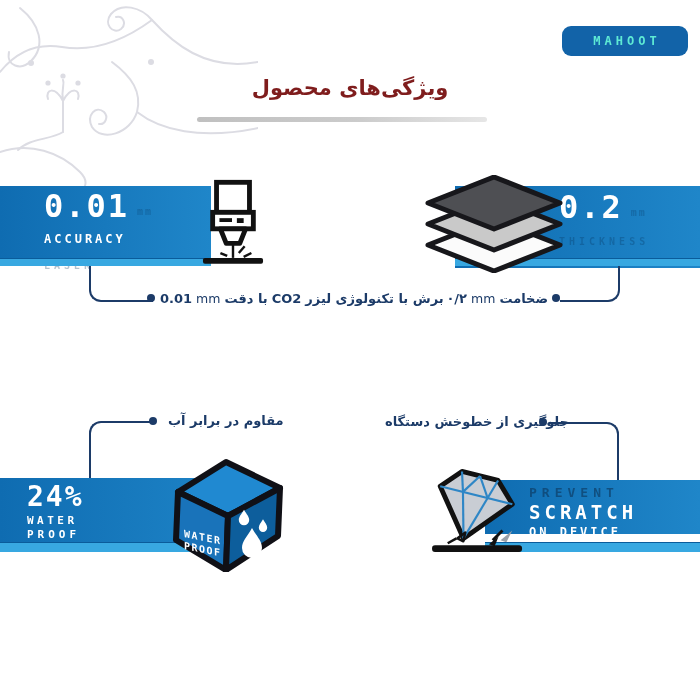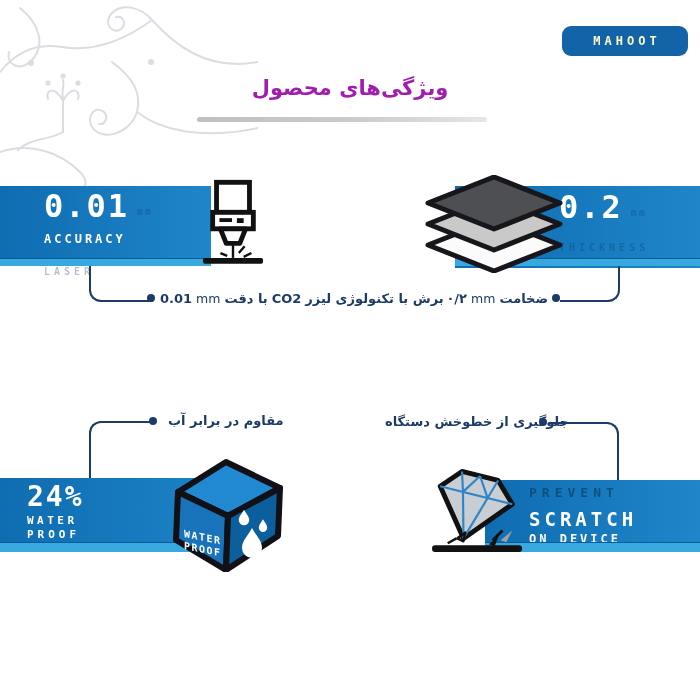--- a/index.html
+++ b/index.html
@@ -3,48 +3,48 @@
 <meta charset="utf-8">
 <style>
   html,body{margin:0;padding:0;}
   body{width:700px;height:700px;position:relative;background:#ffffff;overflow:hidden;
        font-family:"DejaVu Sans", sans-serif;}
   .abs{position:absolute;}
 
   
   .badge{left:562px;top:26px;width:126px;height:30px;background:#1263a8;border-radius:9px;
          display:flex;align-items:center;justify-content:center;}
-  .badge span{color:#fef9c3;font-family:"DejaVu Sans Mono",monospace;font-weight:bold;
+  .badge span{color:#5eead4;font-family:"DejaVu Sans Mono",monospace;font-weight:bold;
               font-size:12px;letter-spacing:4px;text-indent:4px;}
-  .title{left:0;top:76px;width:700px;text-align:center;color:#a21caf;font-weight:bold;
+  .title{left:0;top:76px;width:700px;text-align:center;color:#7f1d1d;font-weight:bold;
          font-size:21px;direction:rtl;}
   .divider{left:197px;top:117px;width:290px;height:5px;border-radius:3px;
            background:linear-gradient(90deg,#c0c0c0 0%,#cbcbcb 55%,#e6e6e6 100%);}
 
   
   .banner{background:linear-gradient(90deg,#0f6cb1 0%,#1f86c9 100%);color:#fff;box-sizing:border-box;}
   .strip{background:#38a8e1;border-top:1px solid #0a5c9b;box-sizing:border-box;}
   .techno{font-family:"DejaVu Sans Mono",monospace;font-weight:bold;color:#fff;white-space:nowrap;}
   .bignum{font-size:32px;line-height:30px;letter-spacing:2px;}
   .ghost{color:#06355f;opacity:.30;}
   .b1{left:0;top:186px;width:211px;height:72px;padding:5px 0 0 44px;}
   .s1{left:0;top:258px;width:211px;height:8px;}
   .b2{left:455px;top:186px;width:245px;height:82px;padding:6px 0 0 104px;}
   .s2{left:455px;top:258px;width:245px;height:8px;}
   .b3{left:0;top:478px;width:252px;height:64px;padding:5px 0 0 27px;}
   .s3{left:0;top:542px;width:252px;height:10px;}
-  .b4{left:485px;top:480px;width:215px;height:62px;padding:5px 0 9px 44px;}
+  .b4{left:485px;top:480px;width:215px;height:54px;padding:5px 0 9px 44px;}
   .s4{left:485px;top:542px;width:215px;height:10px;}
   .lab12{font-size:12px;letter-spacing:3px;margin-top:11px;}
   .lab11{font-size:11px;letter-spacing:3.5px;margin-top:3px;}
-  .ghostline{font-size:10px;letter-spacing:4px;margin-top:20px;}
+  .ghostline{font-size:10px;letter-spacing:4px;margin-top:14px;}
   .numrow{display:flex;align-items:flex-end;gap:8px;}
   .ghostside{font-size:10px;letter-spacing:2px;margin-bottom:4px;}
   .prevent{font-size:13px;letter-spacing:5px;color:#0d3a61;opacity:.65;}
-  .scratch{font-size:19px;letter-spacing:4px;margin-top:8px;}
+  .scratch{font-size:19px;letter-spacing:4px;margin-top:1px;}
   .ondevice{font-size:12px;letter-spacing:3px;margin-top:2px;}
   .elbow{border:0 solid #1c3b68;}
   .c1{left:89px;top:266px;width:62px;height:34px;border-left-width:2px;border-bottom-width:2px;border-bottom-left-radius:12px;}
   .c2{left:560px;top:266px;width:58px;height:34px;border-right-width:2px;border-bottom-width:2px;border-bottom-right-radius:12px;}
   .c3{left:89px;top:421px;width:60px;height:57px;border-left-width:2px;border-top-width:2px;border-top-left-radius:12px;}
   .c4{left:549px;top:422px;width:68px;height:58px;border-right-width:2px;border-top-width:2px;border-top-right-radius:12px;}
   .dot{width:8px;height:8px;border-radius:50%;background:#1c3b68;}
   .d1{left:147px;top:294px;} .d2{left:552px;top:294px;} .d3{left:149px;top:417px;} .d4{left:539px;top:418px;}
   .caption{display:flex;align-items:center;gap:4px;color:#1c3b68;font-size:13px;font-weight:bold;height:18px;white-space:nowrap;}
   .cap1{left:160px;top:289px;}

